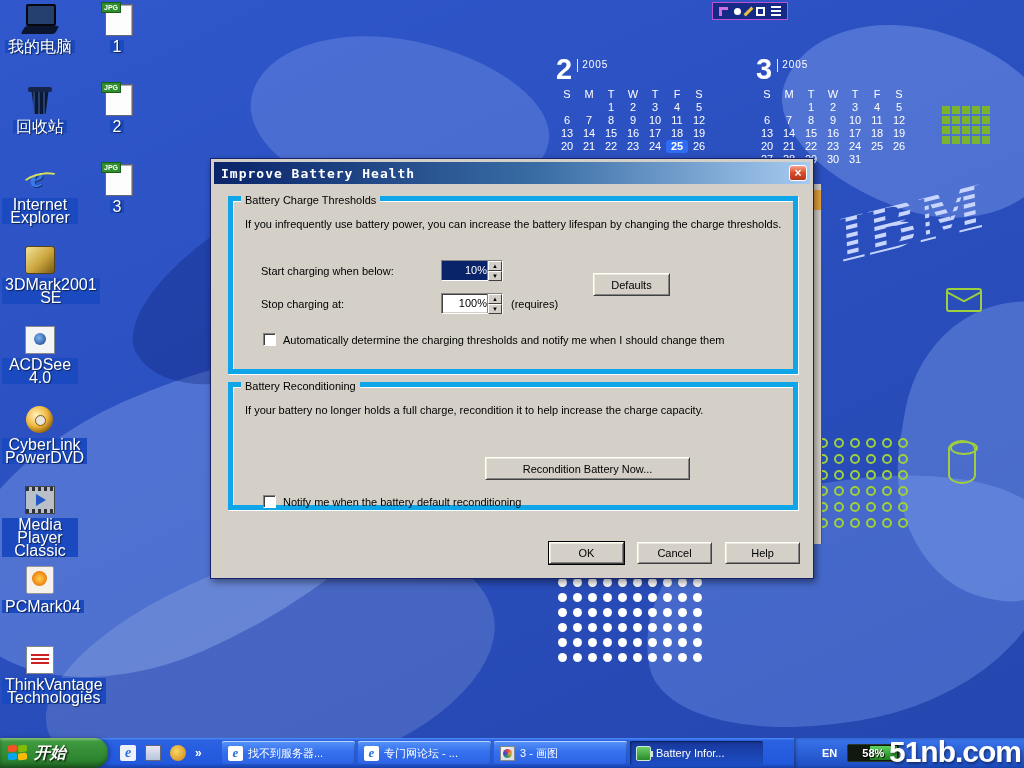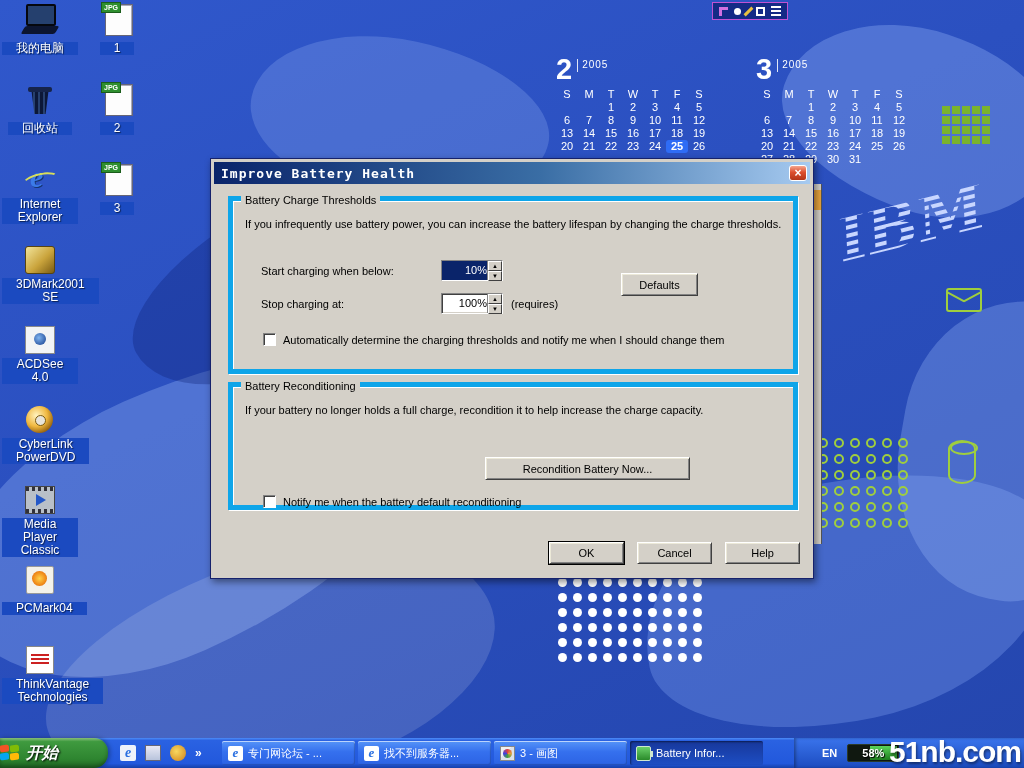--- a/index.html
+++ b/index.html
@@ -44,21 +44,21 @@
   .cal-grid{display:grid;grid-template-columns:repeat(7,22px)}
   .cal-cell{font-size:11px;height:13px;line-height:13px;text-align:center}
   .cal-cell.hl{background:#2e6cf6;border-radius:3px;font-weight:bold}
 
   
   .icon-col{position:absolute;left:2px;top:0;width:76px;z-index:4}
   .jpg-col{position:absolute;left:94px;top:0;width:46px;z-index:4}
   .desk-icon{position:absolute;width:100%;text-align:center}
   .dicon{width:36px;height:32px;margin:0 auto;position:relative}
   .dlabel-wrap{margin-top:2px;text-align:center}
-  .dlabel{display:inline-block;background:#1b4ac0;color:#fff;font-size:12px;line-height:13px;padding:0 14px;text-shadow:1px 1px 1px rgba(0,0,0,.6)}
+  .dlabel{display:inline-block;background:#1b4ac0;color:#fff;font-size:16px;line-height:13px;padding:0 3px;text-shadow:1px 1px 1px rgba(0,0,0,.6)}
 
   .my-computer::before{content:"";position:absolute;left:4px;top:0;width:26px;height:18px;background:#25406e;border:2px solid #05070d;border-radius:2px}
   .my-computer::after{content:"";position:absolute;left:1px;top:22px;width:34px;height:8px;background:#0c1530;border-radius:2px;transform:skewX(-30deg)}
   .recycle-bin::before{content:"";position:absolute;left:8px;top:8px;width:20px;height:22px;background:linear-gradient(90deg,#0c1838 0 3px,#27406e 3px 5px,#0c1838 5px 8px,#27406e 8px 10px,#0c1838 10px 13px,#27406e 13px 15px,#0c1838 15px);clip-path:polygon(8% 0,92% 0,78% 100%,22% 100%)}
   .recycle-bin::after{content:"";position:absolute;left:6px;top:3px;width:24px;height:5px;background:#16244a;border-radius:2px}
   .internet-explorer::before{content:"e";position:absolute;left:8px;top:-4px;font:italic bold 30px "Liberation Serif",serif;color:#3b7be8;text-shadow:1px 1px 0 #16346e}
   .internet-explorer::after{content:"";position:absolute;left:0;top:9px;width:34px;height:13px;border:2px solid #d8de5a;border-color:#d8de5a transparent transparent transparent;border-radius:50%;transform:rotate(-12deg)}
   .mark3d::before{content:"";position:absolute;inset:2px 3px;background:linear-gradient(135deg,#f2e49a,#caa43c 55%,#7a5c14);border:1px solid #584410;border-radius:3px}
   .acdsee::before{content:"";position:absolute;inset:2px 3px;background:#f2f4f6;border:1px solid #8a8a8a}
   .acdsee::after{content:"";position:absolute;left:12px;top:9px;width:12px;height:12px;border-radius:50%;background:radial-gradient(circle at 40% 40%,#7fb4f0,#123a8a)}
@@ -102,33 +102,33 @@
   .l2{left:28px;top:97px}
   .spin{position:absolute;width:62px;height:21px;background:#fff;border:1px solid;border-color:#838383 #fff #fff #838383;box-shadow:inset 1px 1px 0 #404040,inset -1px -1px 0 #d4d0c8;display:flex}
   .sp1{left:208px;top:59px}
   .sp2{left:208px;top:92px}
   .spinval{flex:1;line-height:19px;text-align:right}
   .sel{background:#0a246a;color:#fff}
   .spinbtns{width:15px;display:flex;flex-direction:column;border-left:1px solid #838383}
   .sb{flex:1;background:#d4d0c8;border:1px solid;border-color:#fff #404040 #404040 #fff;font-size:6px;line-height:8px;text-align:center;color:#000}
   .note{position:absolute;left:278px;top:97px}
   .btn{background:#d4d0c8;border:1px solid;border-color:#fff #404040 #404040 #fff;box-shadow:inset 1px 1px 0 #ece9d8,inset -1px -1px 0 #838383;font:11px "Liberation Sans",sans-serif;text-align:center;color:#000;display:flex;align-items:center;justify-content:center}
-  .defaults{position:absolute;left:388px;top:72px;width:77px;height:23px}
+  .defaults{position:absolute;left:360px;top:72px;width:77px;height:23px}
   .recond{position:absolute;left:252px;top:70px;width:205px;height:23px}
   .chk-row{position:absolute;display:flex;align-items:center;gap:7px}
   .c1{left:30px;top:132px}
   .c2{left:30px;top:108px}
   .chk{width:13px;height:13px;background:#fff;border:1px solid;border-color:#838383 #fff #fff #838383;box-shadow:inset 1px 1px 0 #404040;flex:0 0 auto}
   .dlg-buttons{position:absolute;right:10px;top:358px;display:flex;gap:13px}
   .dlg-buttons .btn{width:75px;height:22px}
   .btn-ok{box-shadow:0 0 0 1px #000,inset 1px 1px 0 #ece9d8,inset -1px -1px 0 #838383}
 
   
   .taskbar{position:absolute;left:0;bottom:0;width:1024px;height:30px;z-index:90;background:linear-gradient(#4e8df8 0%,#2a62e2 8%,#2258dc 85%,#1640a8 100%)}
-  .start{position:absolute;left:0;top:0;width:108px;height:30px;border-radius:0 14px 14px 0;background:linear-gradient(#8cc47e 0%,#3f9a3f 12%,#2e8530 70%,#1f6823 100%);box-shadow:inset 0 -2px 4px rgba(0,0,0,.3),2px 0 4px rgba(0,0,0,.3);display:flex;align-items:center;gap:6px;padding-left:0}
+  .start{position:absolute;left:0;top:0;width:108px;height:30px;border-radius:0 14px 14px 0;background:linear-gradient(#8cc47e 0%,#3f9a3f 12%,#2e8530 70%,#1f6823 100%);box-shadow:inset 0 -2px 4px rgba(0,0,0,.3),2px 0 4px rgba(0,0,0,.3);display:flex;align-items:center;gap:6px;padding-left:8px}
   .start-label{color:#fff;font:bold italic 16px "Liberation Sans",sans-serif;text-shadow:1px 1px 2px #000}
   .flag{width:20px;height:17px;display:grid;grid-template-columns:9px 9px;grid-template-rows:7px 7px;gap:1px}
   .flag i{border-radius:1px 3px 1px 3px;transform:skewY(-8deg);display:block}
   .f1{background:#f35325}.f2{background:#81bc06}.f3{background:#05a6f0}.f4{background:#ffba08}
   .ql{position:absolute;left:114px;top:0;height:30px;display:flex;align-items:center;gap:9px;padding:0 6px}
   .ql-ic{width:16px;height:16px;display:block}
   .ql-ie::before{content:"e";display:block;font:italic bold 14px "Liberation Serif",serif;color:#2a6fe0;background:#eef2fa;border-radius:2px;width:16px;height:16px;line-height:15px;text-align:center}
   .ql-desk{background:linear-gradient(#e8e8f4,#b8c4dc);border:1px solid #667}
   .ql-med{background:radial-gradient(circle at 40% 40%,#f8d860,#d08018);border-radius:50%}
   .ql-chev{color:#fff;font-size:12px;font-weight:bold}
@@ -517,25 +517,25 @@
   </div>
   <div class="ql">
     <span class="ql-ic ql-ie"></span>
     <span class="ql-ic ql-desk"></span>
     <span class="ql-ic ql-med"></span>
     <span class="ql-chev">»</span>
   </div>
   <div class="tb-tasks">
       <div class="task">
         <span class="t-ic ie"></span>
-        <span class="t-label">专门网论坛 - ...</span>
+        <span class="t-label">找不到服务器...</span>
       </div>
       <div class="task">
         <span class="t-ic ie"></span>
-        <span class="t-label">找不到服务器...</span>
+        <span class="t-label">专门网论坛 - ...</span>
       </div>
       <div class="task">
         <span class="t-ic paint"></span>
         <span class="t-label">3 - 画图</span>
       </div>
       <div class="task active">
         <span class="t-ic battery"></span>
         <span class="t-label">Battery Infor...</span>
       </div>
     </div>

